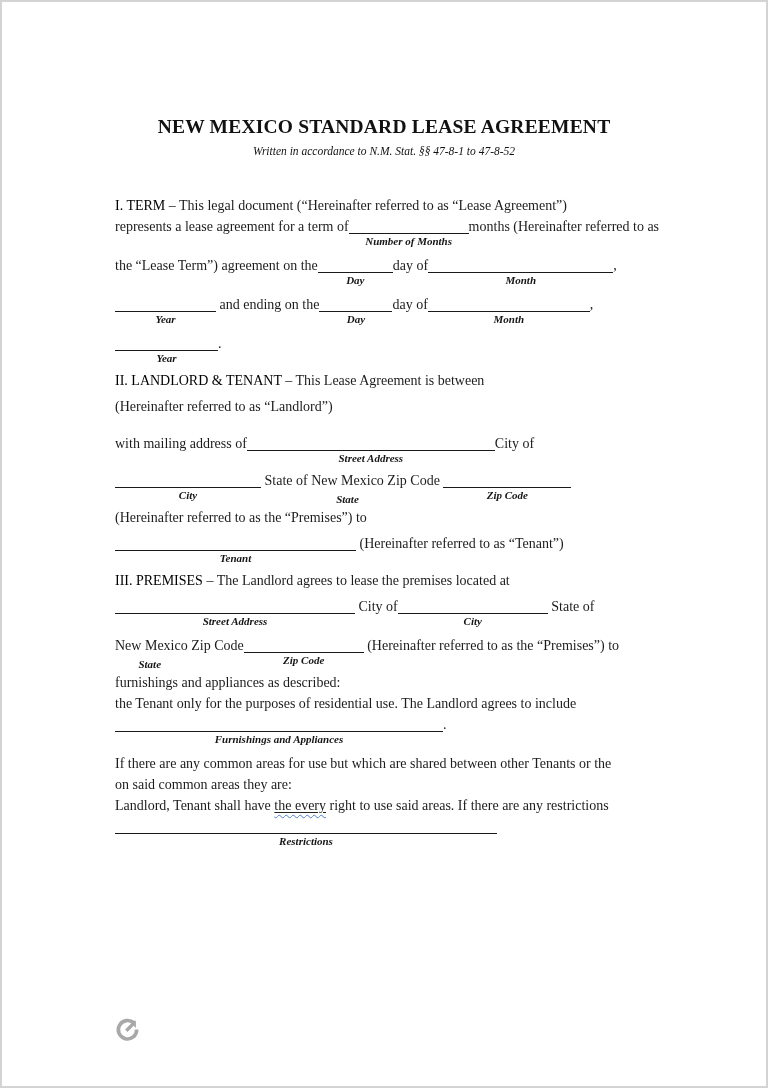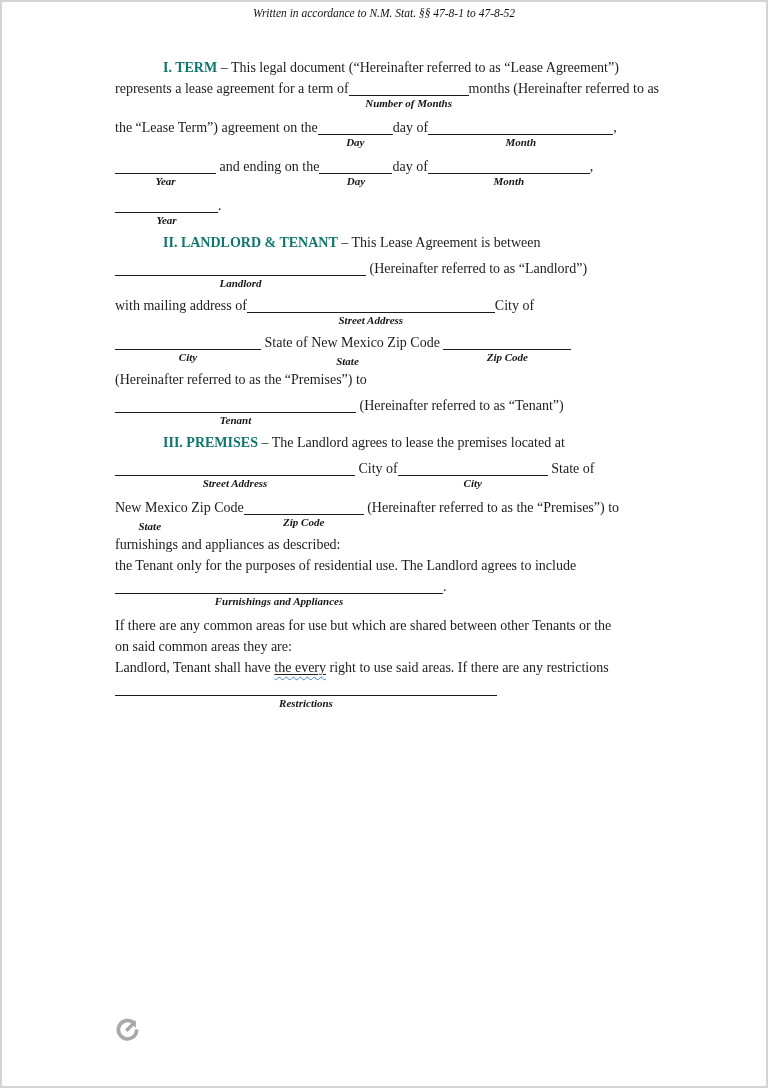--- a/index.html
+++ b/index.html
@@ -16,21 +16,21 @@
     line-height:26px; letter-spacing:0.2px; color:#111;
   }
   .doc-subtitle {
     margin-top:4px; text-align:center; font-weight:normal; font-style:italic;
     font-size:11.5px; line-height:14px; color:#111;
   }
   .content {
     margin-top:37px; padding-left:113px; width:560px; font-size:14px; color:#1c1c1c;
   }
   .line { line-height:21px; white-space:nowrap; position:relative; }
-  .sec-head { font-weight:bold; color:#0f766e;margin-left:48px; }
+  .sec-head { font-weight:normal; color:#000000; }
   .mb-lbl  { margin-bottom:18px; }
   .mb-lbl2 { margin-bottom:16px; }
   .mt-sm   { margin-top:5px; }
   .blank {
     display:inline-block; border-bottom:1.5px solid #1a1a1a; height:14px;
     position:relative; top:3px; vertical-align:baseline;
   }
   .lbl {
     position:absolute; top:calc(100% + 2px); left:50%; transform:translateX(-50%);
     font-family:Liberation Serif, serif; font-style:italic; font-weight:600;
@@ -48,37 +48,38 @@
   }
   .refresh-btn {
     position:absolute; left:112px; top:1014px; width:27px; height:27px; cursor:pointer;
   }
 </style>
 </head>
 <body>
 
 <div class="page-frame">
 
+  <div class="doc-title">NEW MEXICO STANDARD LEASE AGREEMENT</div>
   <div class="doc-subtitle">Written in accordance to N.M. Stat. §§ 47-8-1 to 47-8-52</div>
 
   <div class="content">
 
     <div class="line"><span class="sec-head">I. TERM</span><span> – This legal document (“Hereinafter referred to as “Lease Agreement”)</span></div>
 
     <div class="line mb-lbl"><span>represents a lease agreement for a  term of</span><span class="blank" style="width:120px"><span class="lbl">Number of Months</span></span><span>months (Hereinafter referred to as</span></div>
 
     <div class="line mb-lbl"><span>the “Lease Term”) agreement  on the</span><span class="blank" style="width:75px"><span class="lbl">Day</span></span><span>day of</span><span class="blank" style="width:185px"><span class="lbl">Month</span></span><span>,</span></div>
 
     <div class="line mb-lbl"><span class="blank" style="width:101px"><span class="lbl">Year</span></span><span> and ending on the</span><span class="blank" style="width:73px"><span class="lbl">Day</span></span><span>day of</span><span class="blank" style="width:162px"><span class="lbl">Month</span></span><span>,</span></div>
 
     <div class="line mb-lbl2"><span class="blank" style="width:103px"><span class="lbl">Year</span></span><span>.</span></div>
 
     <div class="line"><span class="sec-head">II. LANDLORD &amp; TENANT</span><span> – This Lease Agreement is  between</span></div>
 
-    <div class="line mt-sm mb-lbl2"><span class="blank" style="width:251px"><span class="lbl">Landlord</span></span><span> (Hereinafter referred to as “Landlord”)</span></div>
+    <div class="line mt-sm mb-lbl2"><span> (Hereinafter referred to as “Landlord”)</span></div>
 
     <div class="line mb-lbl2"><span>with mailing address of</span><span class="blank" style="width:248px"><span class="lbl">Street Address</span></span><span>City of</span></div>
 
     <div class="line mb-lbl2"><span class="blank" style="width:146px"><span class="lbl">City</span></span><span> State of </span><span class="ltext"><span>New Mexico</span><span class="lbl">State</span></span><span> Zip Code </span><span class="blank" style="width:128px"><span class="lbl">Zip Code</span></span></div>
 
     <div class="line"><span>(Hereinafter referred to as the “Premises”) to</span></div>
 
     <div class="line mt-sm mb-lbl2"><span class="blank" style="width:241px"><span class="lbl">Tenant</span></span><span> (Hereinafter referred to as “Tenant”)</span></div>
 
     <div class="line"><span class="sec-head">III. PREMISES</span><span> – The Landlord agrees to lease the premises located  at</span></div>

